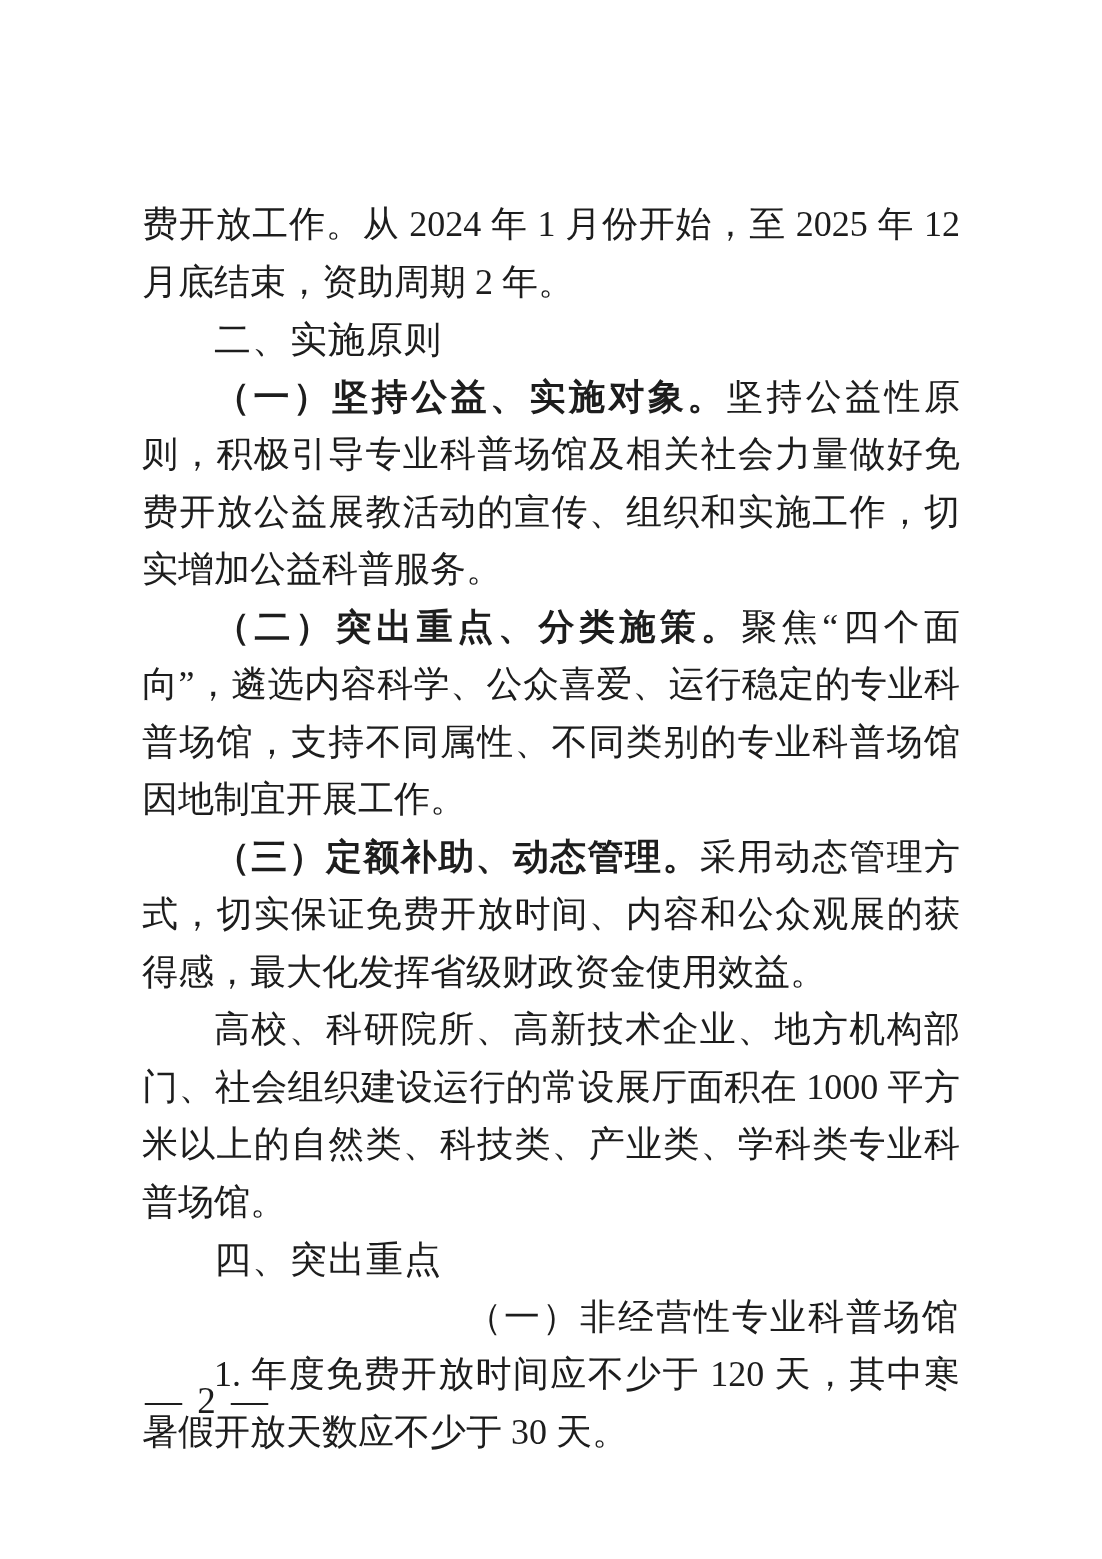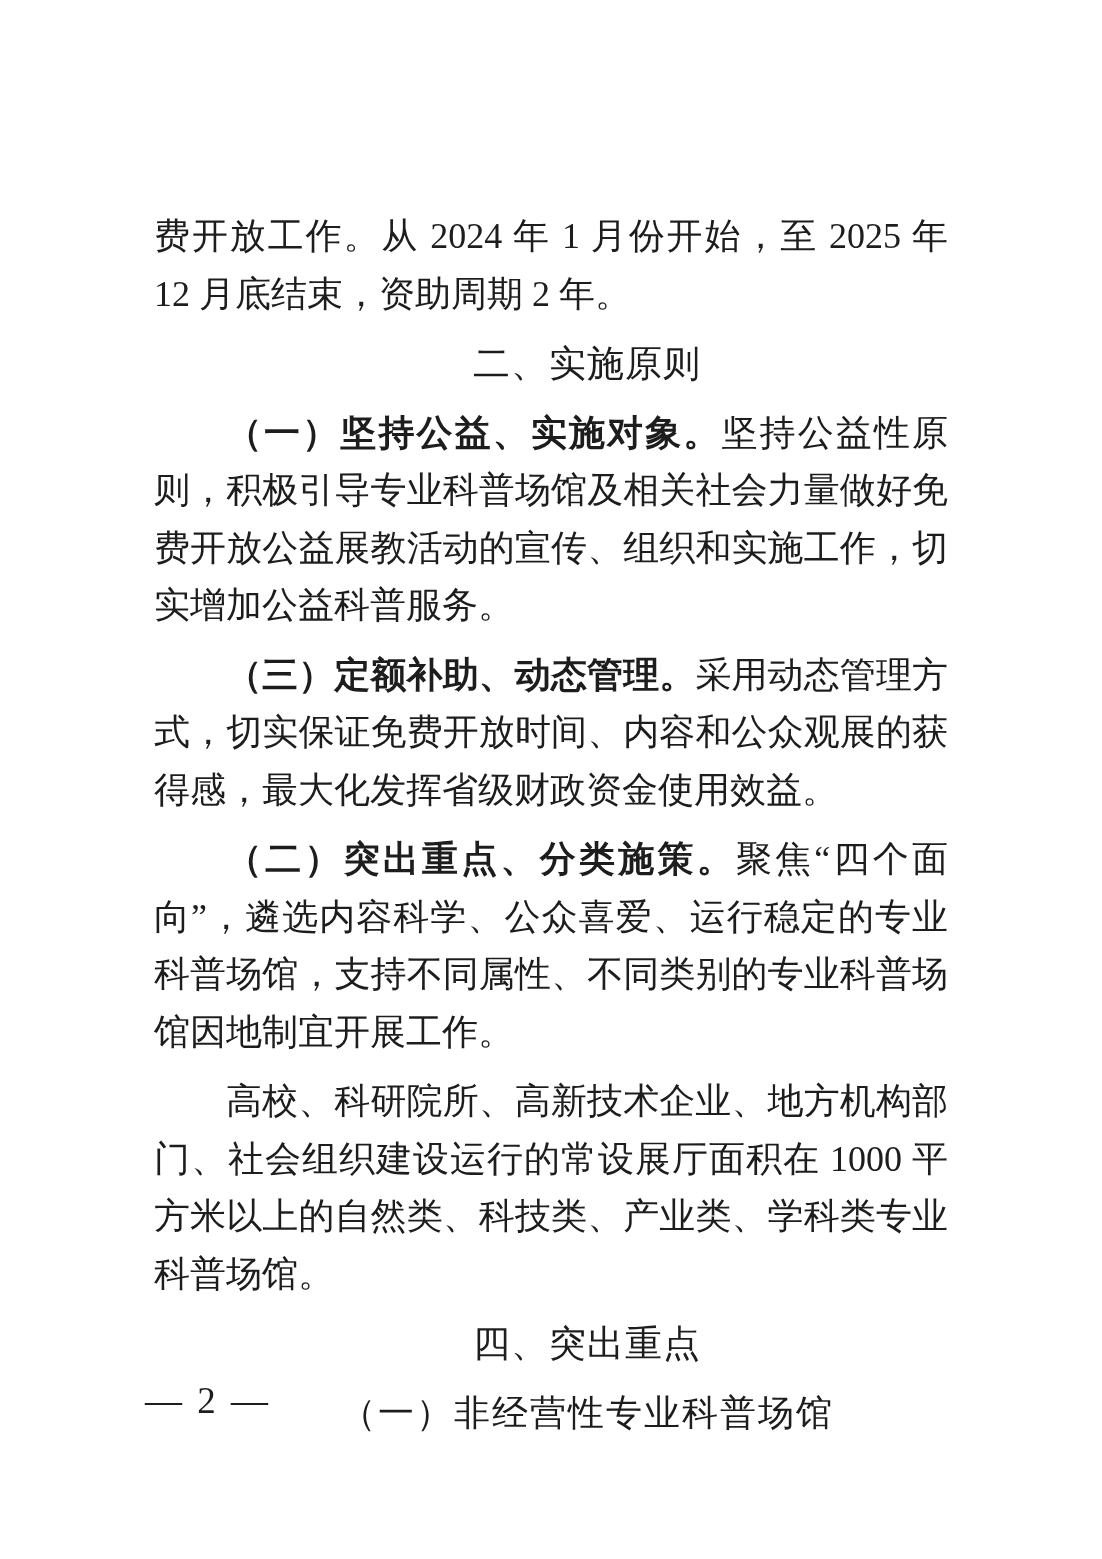--- a/index.html
+++ b/index.html
@@ -20,39 +20,39 @@
     left: 142px;
     top: 196px;
     width: 818px;
     font-family: "Liberation Serif", serif;
     font-size: 36px;
     line-height: 57.5px;
     text-align: justify;
     color: #1d1d1d;
   }
   .text-block p, .text-block h2, .text-block h3 {
-    margin: 12px;
+    margin: 0;
     padding: 0;
     font-size: 36px;
     font-weight: normal;
   }
   .indent {
     text-indent: 72px;
   }
   .section-heading {
     font-family: "Liberation Sans", sans-serif;
     font-weight: bold;
     font-size: 37px !important;
     text-indent: 72px;
-    text-align: center;
+    text-align: left;
     letter-spacing: 1px;
   }
   .sub-heading {
     text-indent: 72px;
-    text-align: center;
+    text-align: right;
     letter-spacing: 2px;
   }
   .lead {
     font-weight: bold;
   }
   .page-footer {
     position: absolute;
     left: 145px;
     top: 1379px;
     font-family: "Liberation Serif", serif;
@@ -68,29 +68,30 @@
 <div class="page">
 
   <div class="text-block">
 
     <p class="body-para">费开放工作。从 2024 年 1 月份开始，至 2025 年 12 月底结束，资助周期 2 年。</p>
 
     <h2 class="section-heading">二、实施原则</h2>
 
     <p class="body-para indent"><span class="lead">（一）坚持公益、实施对象。</span><span>坚持公益性原则，积极引导专业科普场馆及相关社会力量做好免费开放公益展教活动的宣传、组织和实施工作，切实增加公益科普服务。</span></p>
 
+    <p class="body-para indent"><span class="lead">（二）突出重点、分类施策。</span><span>聚焦“四个面向”，遴选内容科学、公众喜爱、运行稳定的专业科普场馆，支持不同属性、不同类别的专业科普场馆因地制宜开展工作。</span></p>
+
     <p class="body-para indent"><span class="lead">（三）定额补助、动态管理。</span><span>采用动态管理方式，切实保证免费开放时间、内容和公众观展的获得感，最大化发挥省级财政资金使用效益。</span></p>
-
-    <p class="body-para indent"><span class="lead">（二）突出重点、分类施策。</span><span>聚焦“四个面向”，遴选内容科学、公众喜爱、运行稳定的专业科普场馆，支持不同属性、不同类别的专业科普场馆因地制宜开展工作。</span></p>
 
 
     <p class="body-para indent">高校、科研院所、高新技术企业、地方机构部门、社会组织建设运行的常设展厅面积在 1000 平方米以上的自然类、科技类、产业类、学科类专业科普场馆。</p>
 
     <h2 class="section-heading">四、突出重点</h2>
 
     <h3 class="sub-heading">（一）非经营性专业科普场馆</h3>
 
+    <p class="body-para indent">1. 年度免费开放时间应不少于 120 天，其中寒暑假开放天数应不少于 30 天。</p>
 
   </div>
 
   <div class="page-footer">— 2 —</div>
 
 </div>
 
 </body></html>

